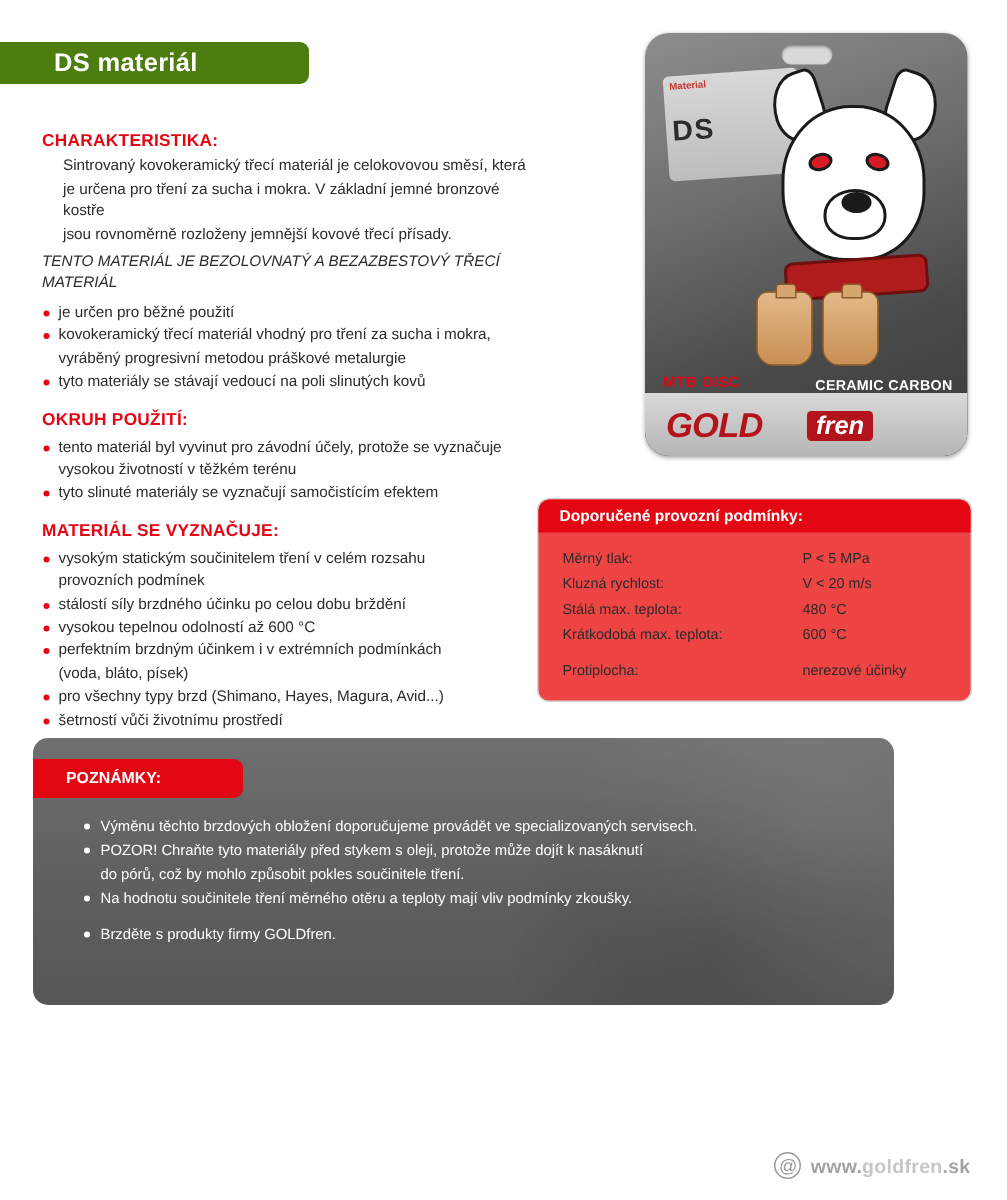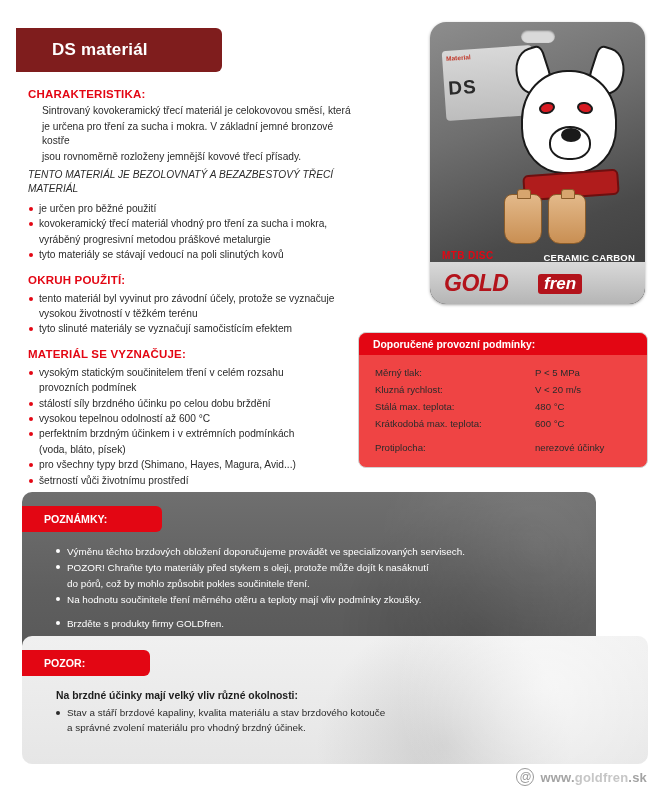--- a/index.html
+++ b/index.html
@@ -10,23 +10,23 @@
     font-family: "Liberation Sans", sans-serif;
     position: relative;
     overflow: hidden;
   }
   .page {
     position: absolute; left: 0; top: 0; width: 671px; height: 800px;
     background: #ffffff;
   }
   
   .title-ribbon {
-    position: absolute; left: 16px; top: 28px;
-    width: 206px; height: 44px;
-    background: #7f1d1d;
+    position: absolute; left: 0; top: 28px;
+    width: 206px; height: 28px;
+    background: #4d7c0f;
     border-radius: 0 6px 6px 0;
     display: flex; align-items: center;
     padding-left: 36px;
   }
   .title-ribbon .t {
     color: #ffffff; font-size: 17px; font-weight: bold; letter-spacing: .2px;
   }
 
   
   .content { position: absolute; left: 28px; top: 88px; width: 330px; }
@@ -375,29 +375,20 @@
     <div class="rib">POZNÁMKY:</div>
     <ul>
       <li>Výměnu těchto brzdových obložení doporučujeme provádět ve specializovaných servisech.</li>
       <li>POZOR! Chraňte tyto materiály před stykem s oleji, protože může dojít k nasáknutí</li>
       <li class="cont">do pórů, což by mohlo způsobit pokles součinitele tření.</li>
       <li>Na hodnotu součinitele tření měrného otěru a teploty mají vliv podmínky zkoušky.</li>
       <li class="spaced">Brzděte s produkty firmy GOLDfren.</li>
     </ul>
   </div>
 
-  <div class="warn">
-    <div class="tex"></div>
-    <div class="rib">POZOR:</div>
-    <h4>Na brzdné účinky mají velký vliv různé okolnosti:</h4>
-    <ul>
-      <li>Stav a stáří brzdové kapaliny, kvalita materiálu a stav brzdového kotouče</li>
-      <li class="cont">a správné zvolení materiálu pro vhodný brzdný účinek.</li>
-    </ul>
-  </div>
 
   <div class="wm">
     <span class="at">@</span>
     <span class="txt">
       <span>www.</span><b>goldfren</b><span>.sk</span>
     </span>
   </div>
 
 </div>
 

